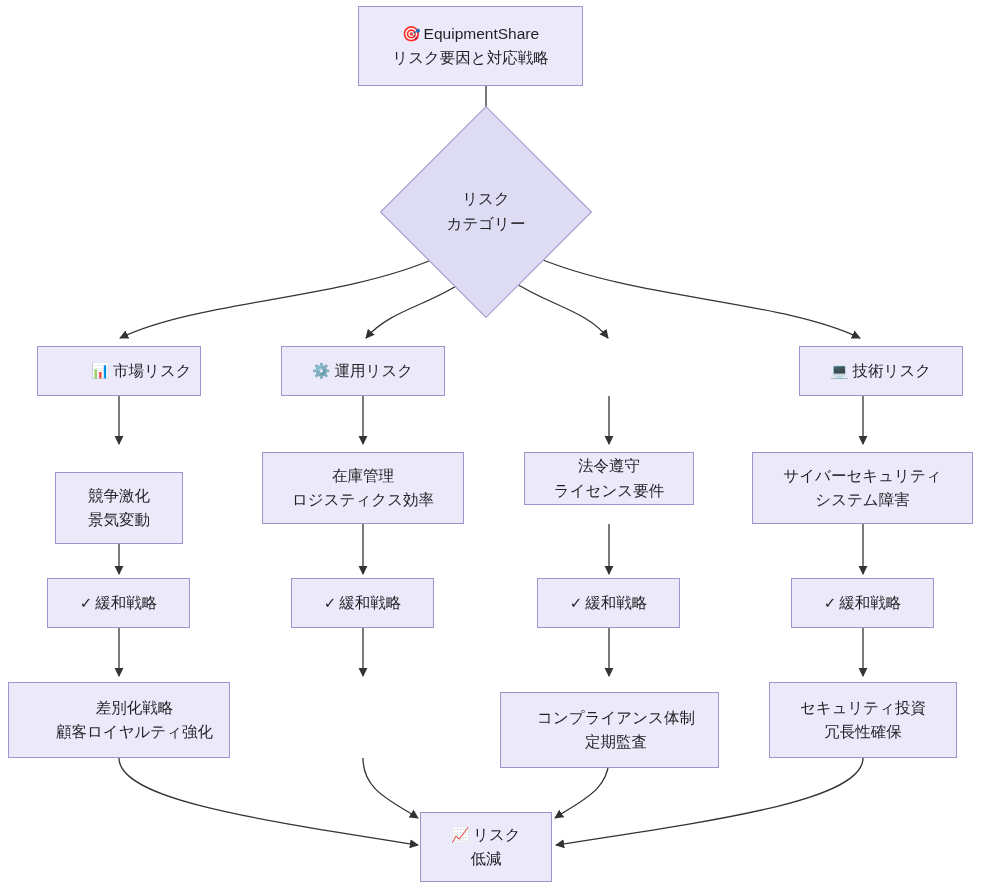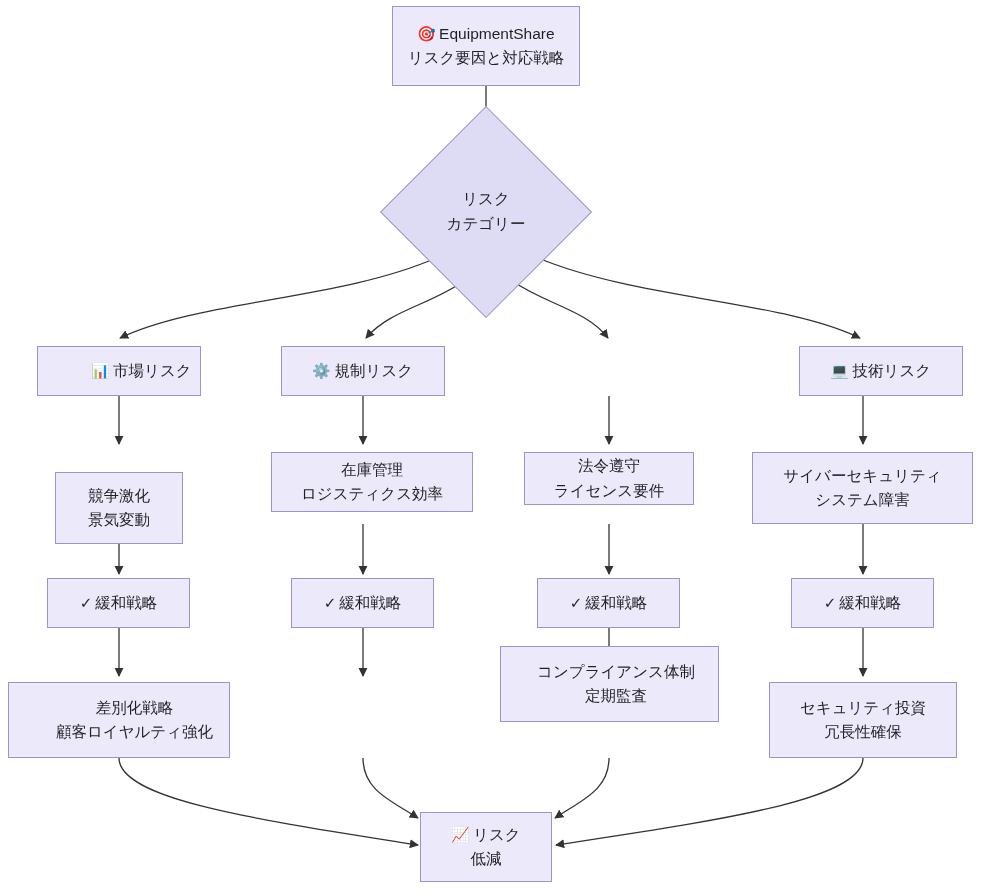--- a/index.html
+++ b/index.html
@@ -116,21 +116,21 @@
       <path d="M 609,628 L 609,676"></path>
       <path d="M 863,628 L 863,676"></path>
 
       <path d="M 119,758 C 119,800 260,820 418,845"></path>
       <path d="M 363,758 C 363,790 390,800 418,818"></path>
       <path d="M 609,758 C 609,790 582,800 555,818"></path>
       <path d="M 863,758 C 863,800 720,820 556,845"></path>
     </g>
   </svg>
 
-  <div class="node" style="left:392px; top:6px; width:188px; height:80px;">
+  <div class="node" style="left:358px; top:6px; width:225px; height:80px;">
     <span class="line">
       <span class="ico">🎯</span><span>EquipmentShare</span>
     </span>
     <span class="line">リスク要因と対応戦略</span>
   </div>
 
   <div class="diamond-wrap" style="left:411px; top:137px; width:150px; height:150px;">
     <div class="diamond-shape"></div>
     <div class="diamond-label">
       <span class="line">リスク</span>
@@ -139,37 +139,37 @@
   </div>
 
   <div class="node" style="left:37px; top:346px; width:164px; height:50px;padding-left:45px;">
     <span class="line">
       <span class="ico">📊</span><span>市場リスク</span>
     </span>
   </div>
 
   <div class="node" style="left:281px; top:346px; width:164px; height:50px;">
     <span class="line">
-      <span class="ico">⚙️</span><span>規制リスク</span>
+      <span class="ico">⚙️</span><span>運用リスク</span>
     </span>
   </div>
 
 
   <div class="node" style="left:781px; top:346px; width:164px; height:50px;margin-left:18px;">
     <span class="line">
       <span class="ico">💻</span><span>技術リスク</span>
     </span>
   </div>
 
   <div class="node" style="left:55px; top:452px; width:128px; height:72px;margin-top:20px;">
     <span class="line">競争激化</span>
     <span class="line">景気変動</span>
   </div>
 
-  <div class="node" style="left:262px; top:452px; width:202px; height:60px;margin-left:9px;">
+  <div class="node" style="left:262px; top:452px; width:202px; height:72px;">
     <span class="line">在庫管理</span>
     <span class="line">ロジスティクス効率</span>
   </div>
 
   <div class="node" style="left:524px; top:452px; width:170px; height:53px;">
     <span class="line">法令遵守</span>
     <span class="line">ライセンス要件</span>
   </div>
 
   <div class="node" style="left:752px; top:452px; width:221px; height:72px;">
@@ -200,21 +200,21 @@
       <span class="ico">✓</span><span>緩和戦略</span>
     </span>
   </div>
 
   <div class="node" style="left:8px; top:682px; width:222px; height:76px;padding-left:31px;">
     <span class="line">差別化戦略</span>
     <span class="line">顧客ロイヤルティ強化</span>
   </div>
 
 
-  <div class="node" style="left:500px; top:646px; width:219px; height:76px;padding-left:13px;">
+  <div class="node" style="left:500px; top:692px; width:219px; height:76px;padding-left:13px;">
     <span class="line">コンプライアンス体制</span>
     <span class="line">定期監査</span>
   </div>
 
   <div class="node" style="left:769px; top:682px; width:188px; height:76px;">
     <span class="line">セキュリティ投資</span>
     <span class="line">冗長性確保</span>
   </div>
 
   <div class="node" style="left:420px; top:812px; width:132px; height:70px;">

